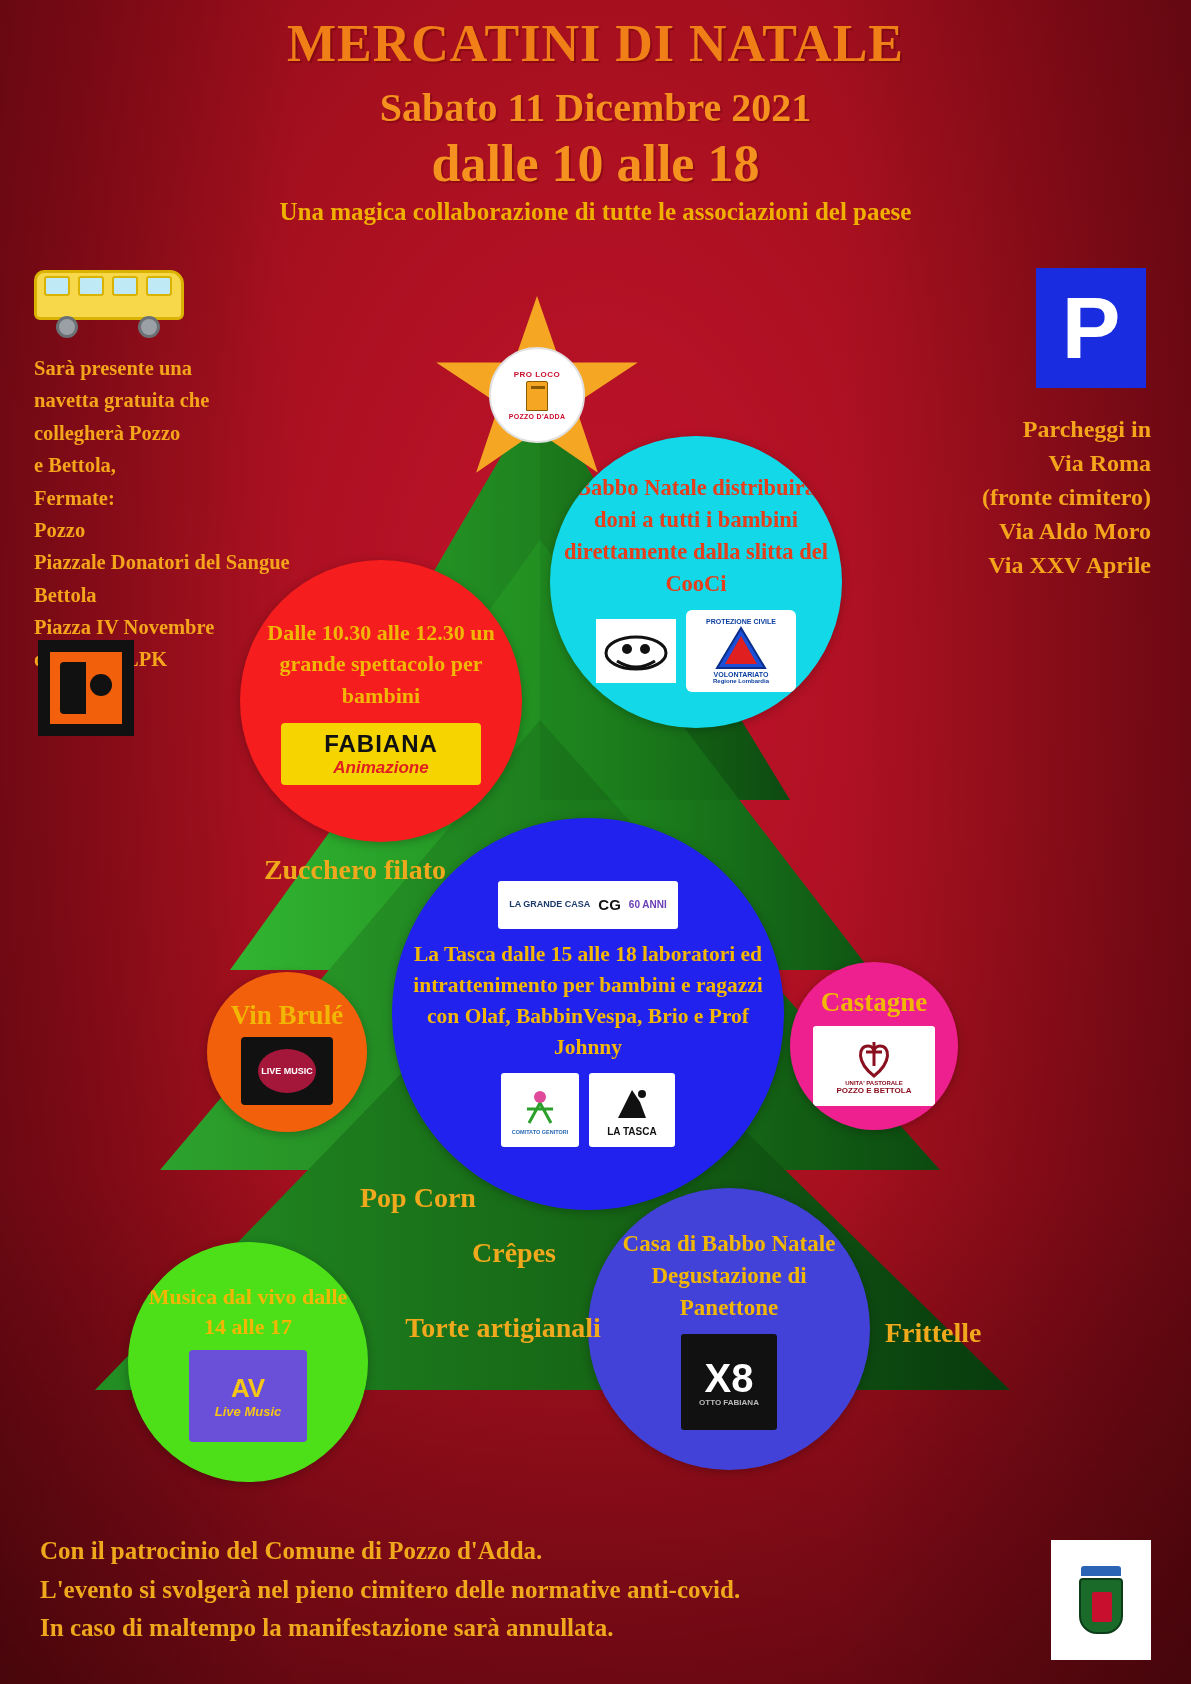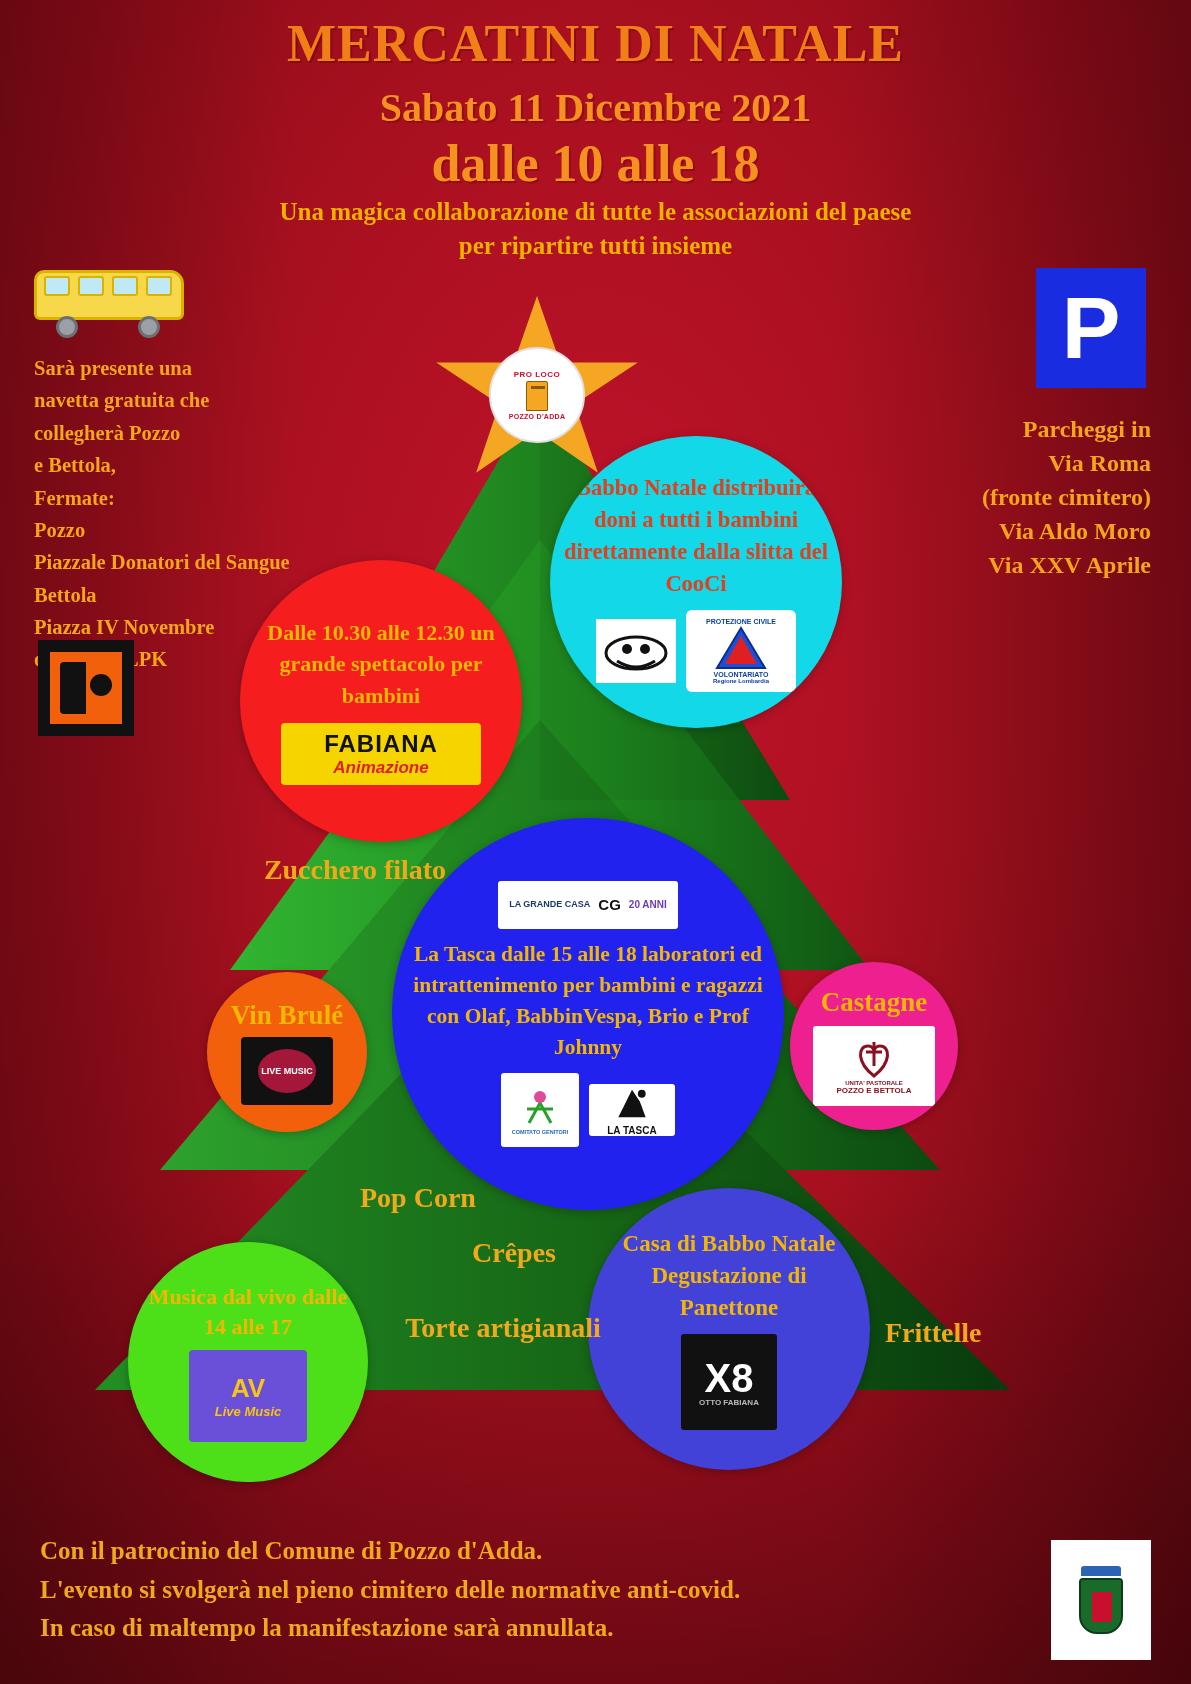--- a/index.html
+++ b/index.html
@@ -179,21 +179,20 @@
   <polygon points="540,390 940,840 160,840" fill="url(#g3)"></polygon>
   <polygon points="540,600 1010,1060 95,1060" fill="url(#g4)"></polygon>
   <polygon points="540,60 790,470 540,470" fill="#000" opacity="0.05"></polygon>
 </svg>
 
 <div class="title">MERCATINI DI NATALE</div>
 <div class="subtitle1">Sabato 11 Dicembre 2021</div>
 <div class="subtitle2">dalle 10 alle 18</div>
 <div class="tagline">
   <div>Una magica collaborazione di tutte le associazioni del paese</div>
-  <div>per ripartire tutti insieme</div>
 </div>
 
 <div class="bus">
   <div class="bus-body"></div>
   <div class="bus-win" style="left:10px;"></div>
   <div class="bus-win" style="left:44px;"></div>
   <div class="bus-win" style="left:78px;"></div>
   <div class="bus-win" style="left:112px;"></div>
   <div class="wheel" style="left:22px;"></div>
   <div class="wheel" style="left:104px;"></div>
@@ -266,32 +265,32 @@
   <div class="logo" style="width:200px;height:62px;background:#f5d400;border-radius:4px;margin-top:12px;flex-direction:column;">
     <div class="mini" style="font-size:24px;font-weight:bold;color:#111;letter-spacing:1px;">FABIANA</div>
     <div class="mini" style="font-size:17px;font-weight:bold;color:#e02020;font-style:italic;">Animazione</div>
   </div>
 </div>
 
 <div class="bubble" id="b-tasca">
   <div class="logo" style="width:180px;height:48px;border-radius:3px;gap:8px;margin-bottom:10px;">
     <span class="mini" style="font-size:9px;font-weight:bold;color:#1b3a6b;line-height:1.1;text-align:center;">LA GRANDE CASA</span>
     <span class="mini" style="font-size:15px;font-weight:bold;color:#111;">CG</span>
-    <span class="mini" style="font-size:10px;font-weight:bold;color:#6a3fb5;">20 ANNI</span>
+    <span class="mini" style="font-size:10px;font-weight:bold;color:#6a3fb5;">60 ANNI</span>
   </div>
   <div class="btxt">La Tasca dalle 15 alle 18 laboratori ed intrattenimento per bambini e ragazzi con Olaf, BabbinVespa, Brio e Prof Johnny</div>
   <div class="logo-row">
     <div class="logo" style="width:78px;height:74px;border-radius:3px;flex-direction:column;">
       <svg width="46" height="44" viewBox="0 0 46 44">
         <circle cx="23" cy="12" r="6" fill="#e04a9b"></circle>
         <path d="M23 18 L12 38 M23 18 L34 38 M10 24 L36 24" stroke="#2aa02a" stroke-width="3" fill="none"></path>
       </svg>
       <span class="mini" style="font-size:5.5px;font-weight:bold;color:#2a6ab5;text-align:center;">COMITATO GENITORI</span>
     </div>
-    <div class="logo" style="width:86px;height:52px;border-radius:3px;flex-direction:column;">
+    <div class="logo" style="width:86px;height:74px;border-radius:3px;flex-direction:column;">
       <svg width="44" height="42" viewBox="0 0 44 42">
         <path d="M8 34 L22 6 L30 18 L36 34 Z" fill="#111"></path>
         <circle cx="32" cy="10" r="4" fill="#111"></circle>
       </svg>
       <span class="mini" style="font-size:10px;font-weight:bold;color:#111;">LA TASCA</span>
     </div>
   </div>
 </div>
 
 <div class="bubble" id="b-vin">

